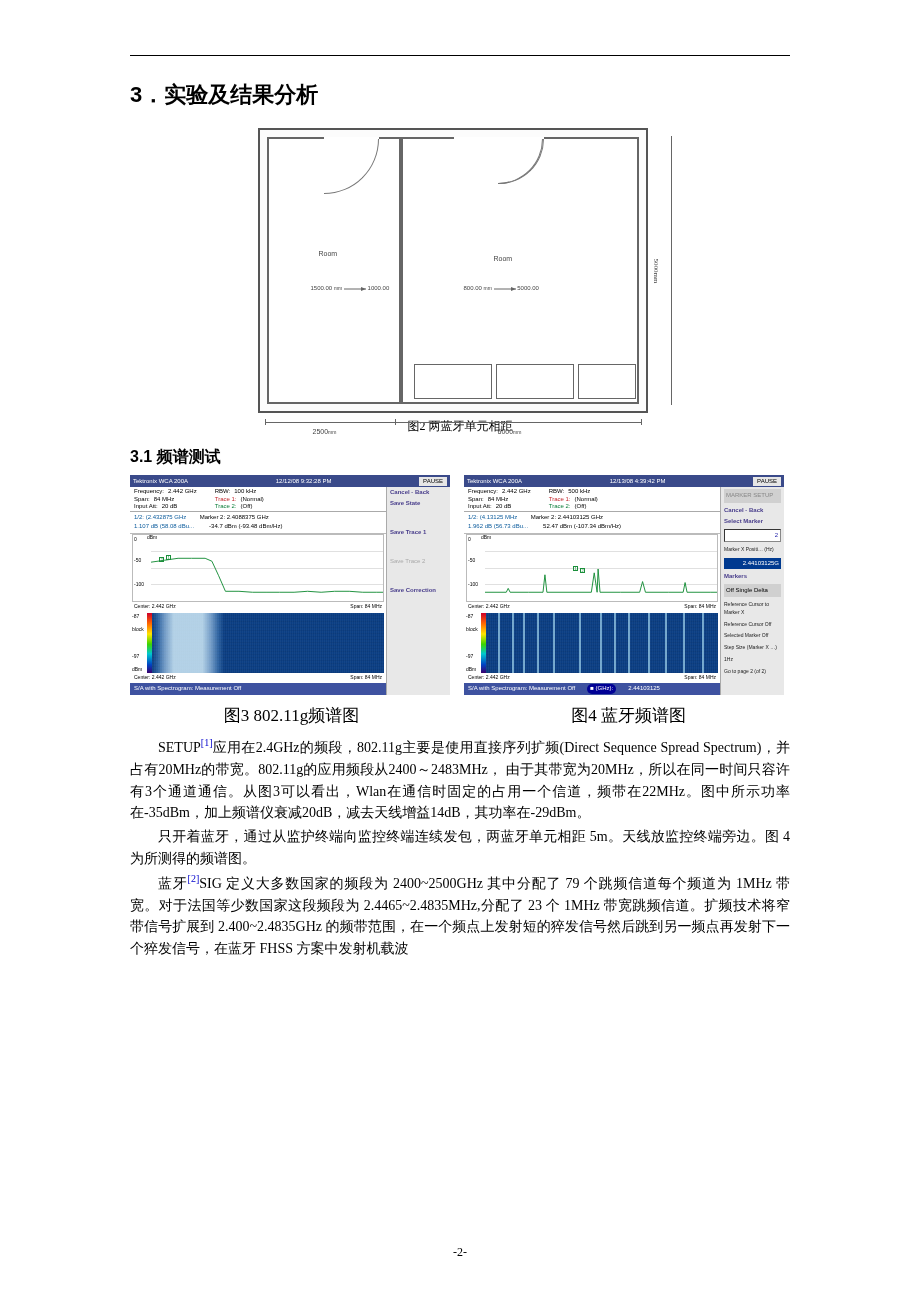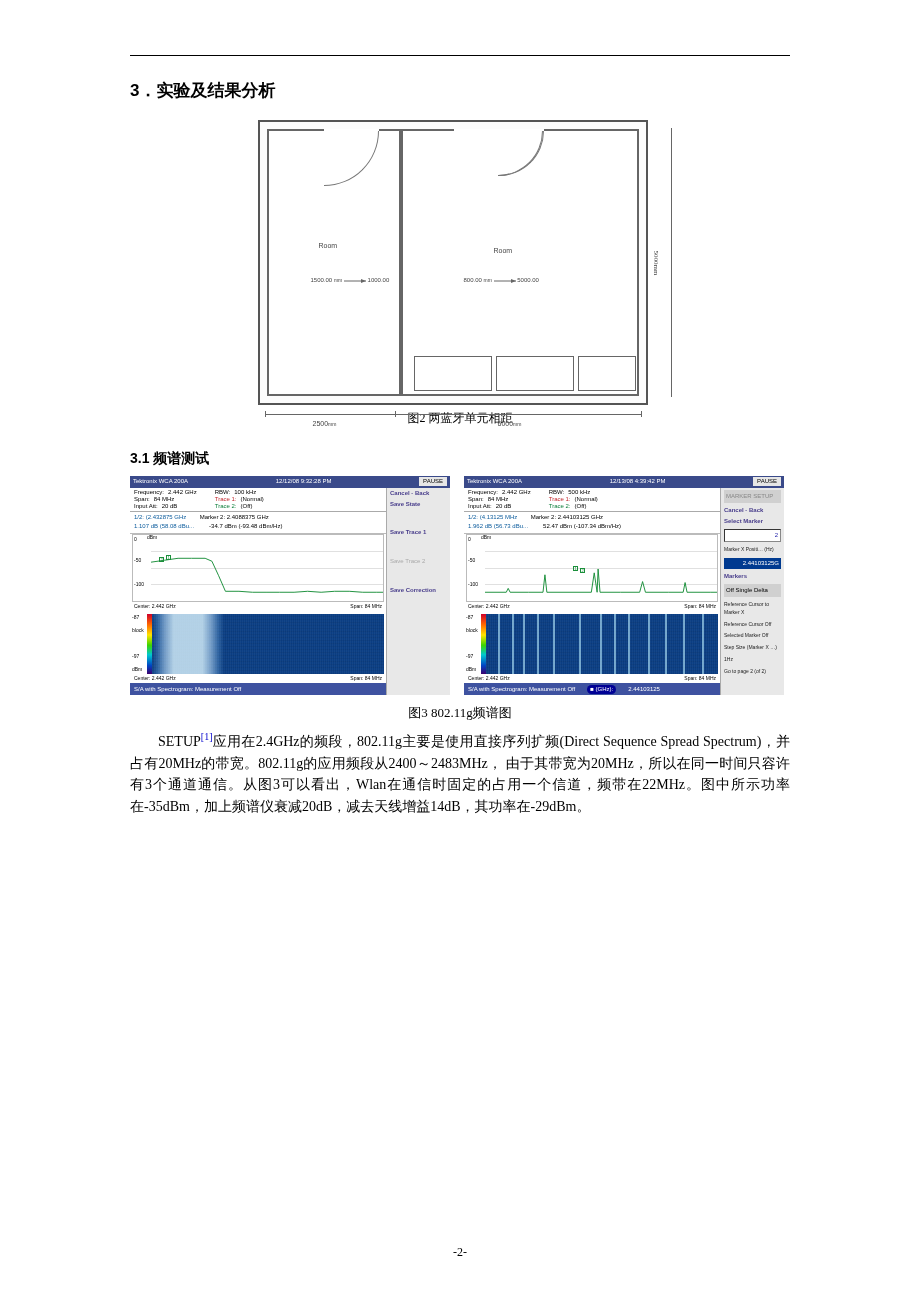--- a/index.html
+++ b/index.html
@@ -22,29 +22,29 @@
     margin-bottom: 3px;
     letter-spacing: 1px;
   }
   .header-rule {
     height: 1px;
     background: #000;
     margin: 0 0 22px 0;
   }
   .h-sec {
     font-family: "SimHei", "黑体", Arial, sans-serif;
-    font-size: 17px;
+    font-size: 22px;
     font-weight: bold;
     margin: 0 0 16px 0;
   }
   .h-sub {
     font-family: "SimHei", "黑体", Arial, sans-serif;
-    font-size: 14px;
+    font-size: 16px;
     font-weight: bold;
-    margin: 20px 0 6px 0;
+    margin: 9px 0 6px 0;
   }
   .para {
     text-align: justify;
     text-indent: 2em;
     margin: 0 0 2px 0;
   }
   .cap {
     text-align: center;
     font-size: 12px;
     margin: 4px 0 6px 0;
@@ -251,21 +251,21 @@
     height:12px;
     background:#3e52a0;
     color:#fff;
     font-size:6px;
     display:flex;
     align-items:center;
     padding:0 4px;
     gap:12px;
   }
   .caps-row{display:flex; gap:14px; margin-top:4px;}
-  .caps-row .cap{flex:1; text-align:center; font-size:13px;}
+  .caps-row .cap{flex:1; text-align:center; font-size:17px;}
 </style>
 </head>
 <body>
 
 <div class="page">
   <div class="header-rule"></div>
 
   <div class="h-sec">3．实验及结果分析</div>
 
   <div class="floorplan-wrap">
@@ -532,20 +532,25 @@
           <div class="side-sm">1Hz</div>
           <div class="side-sm">Go to page 2
 (of 2)</div>
         </div>
       </div>
     </div>
   </div>
 
   <div class="caps-row">
     <div class="cap">图3   802.11g频谱图</div>
+    <div class="cap">图4   蓝牙频谱图</div>
   </div>
 
   <p class="para">
     <span>SETUP</span><span class="sup-ref">[1]</span><span>应用在2.4GHz的频段，802.11g主要是使用直接序列扩频(Direct Sequence Spread Spectrum)，并占有20MHz的带宽。802.11g的应用频段从2400～2483MHz， 由于其带宽为20MHz，所以在同一时间只容许有3个通道通信。从图3可以看出，Wlan在通信时固定的占用一个信道，频带在22MHz。图中所示功率在-35dBm，加上频谱仪衰减20dB，减去天线增益14dB，其功率在-29dBm。</span>
   </p>
+  <p class="para">只开着蓝牙，通过从监护终端向监控终端连续发包，两蓝牙单元相距 5m。天线放监控终端旁边。图 4 为所测得的频谱图。</p>
+  <p class="para">
+    <span>蓝牙</span><span class="sup-ref">[2]</span><span>SIG 定义大多数国家的频段为 2400~2500GHz 其中分配了 79 个跳频信道每个频道为 1MHz 带宽。对于法国等少数国家这段频段为 2.4465~2.4835MHz,分配了 23 个 1MHz 带宽跳频信道。扩频技术将窄带信号扩展到 2.400~2.4835GHz 的频带范围，在一个频点上发射短的猝发信号然后跳到另一频点再发射下一个猝发信号，在蓝牙 FHSS 方案中发射机载波</span>
+  </p>
 </div>
 
 <div class="page-num">-2-</div>
 
 </body></html>

